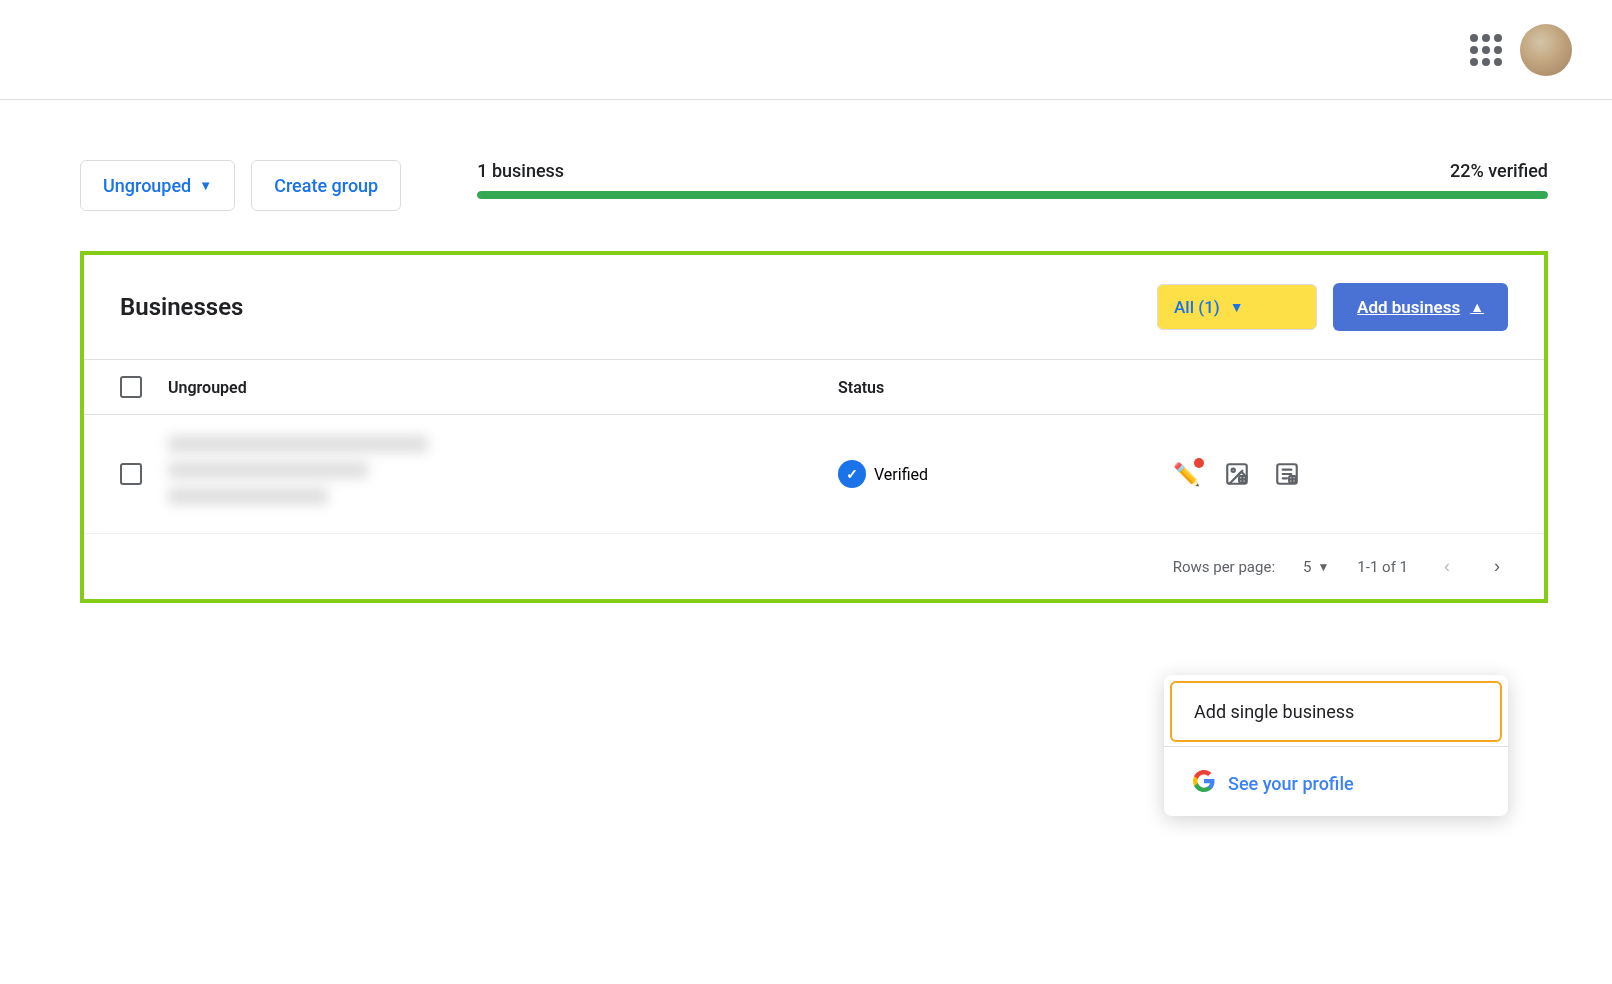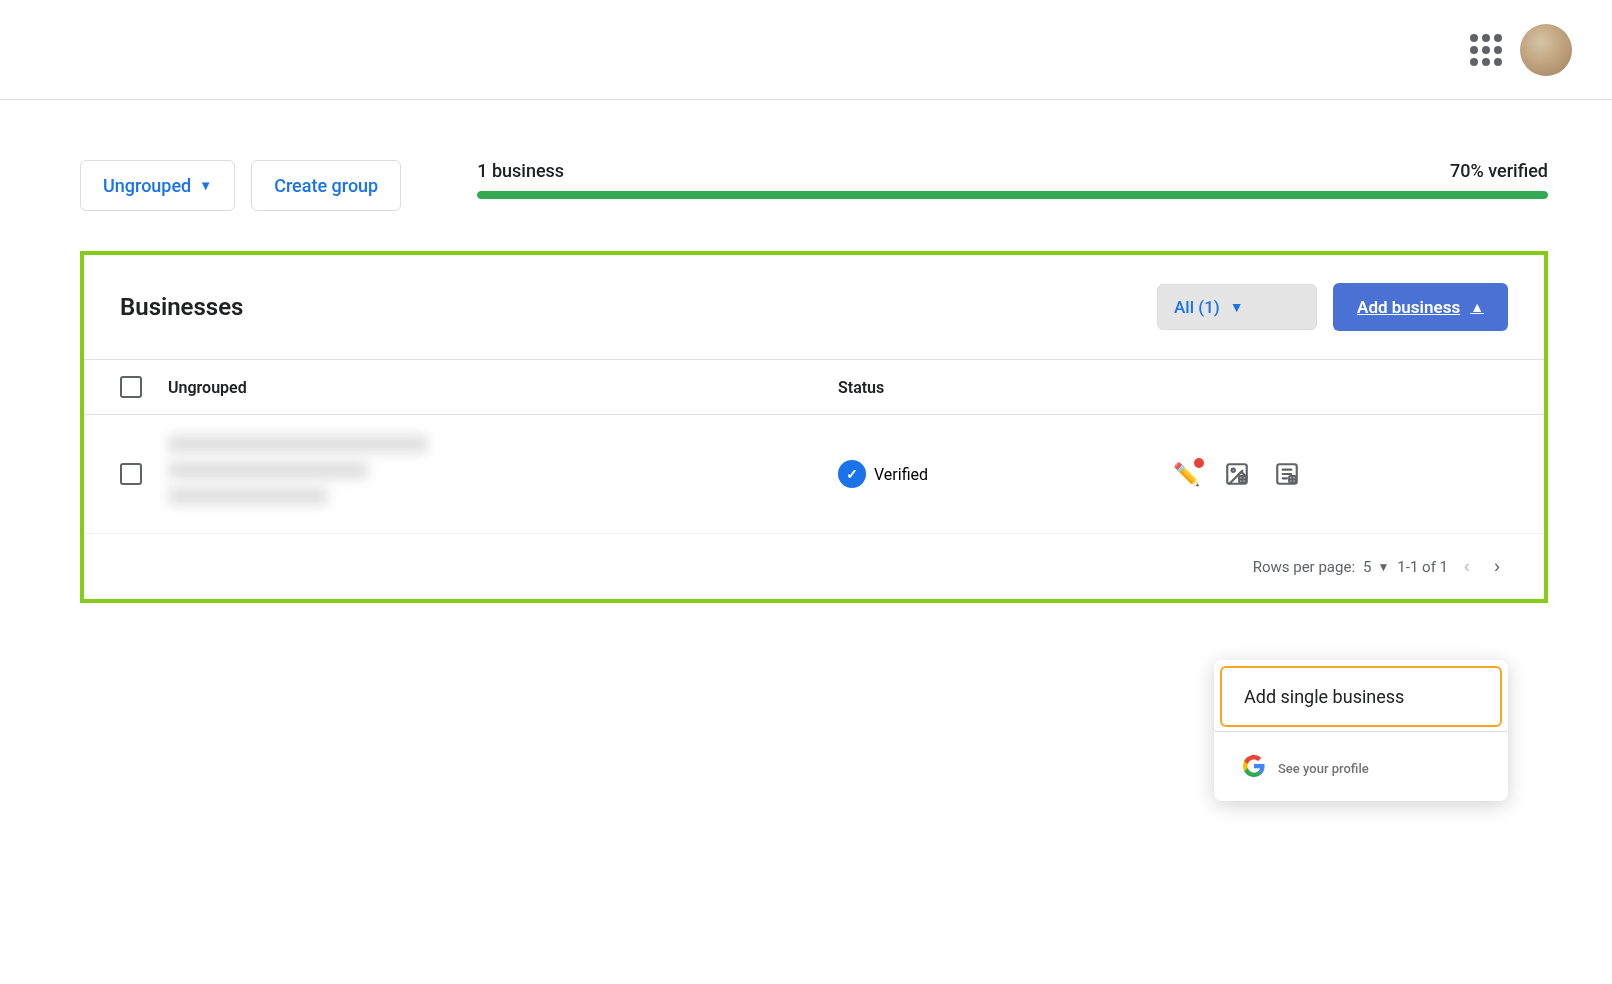--- a/index.html
+++ b/index.html
@@ -141,21 +141,21 @@
     .table-header-controls {
       display: flex;
       align-items: center;
       gap: 16px;
     }
 
     
     .select-dropdown {
       border: 1px solid #dadce0;
       border-radius: 6px;
-      background: #e5e5e5;
+      background: #fde047;
       padding: 12px 16px;
       font-size: 17px;
       color: #1a73e8;
       cursor: pointer;
       display: flex;
       align-items: center;
       gap: 10px;
       font-family: inherit;
       font-weight: 500;
       min-width: 160px;
@@ -303,21 +303,21 @@
       cursor: pointer;
       flex-shrink: 0;
     }
 
     
     .table-footer {
       display: flex;
       align-items: center;
       justify-content: flex-end;
       padding: 18px 36px;
-      gap: 8px;
+      gap: 28px;
       background: #fff;
       border-radius: 0 0 12px 12px;
     }
     .footer-label {
       font-size: 15px;
       color: #5f6368;
     }
     .footer-count {
       font-size: 15px;
       color: #5f6368;
@@ -336,27 +336,27 @@
       color: #5f6368;
       cursor: pointer;
       padding: 4px 8px;
       border-radius: 4px;
     }
     .footer-nav-btn.disabled { color: #bbb; cursor: default; }
 
     
     .dropdown-menu {
       position: absolute;
-      top: 405px;
+      top: 420px;
       right: 36px;
       background: #fff;
       border-radius: 8px;
       box-shadow: 0 4px 20px rgba(0,0,0,0.18);
       z-index: 100;
-      width: 294px;
+      width: 344px;
       overflow: hidden;
     }
     .dropdown-item {
       padding: 22px 28px;
       font-size: 18px;
       color: #202124;
       cursor: pointer;
       display: flex;
       align-items: center;
       gap: 12px;
@@ -382,22 +382,22 @@
       gap: 12px;
     }
 
     
     .google-g {
       font-size: 22px;
       font-weight: bold;
     }
 
     .see-profile-text {
-      color: #737373;
-      font-size: 13px;
+      color: #3b82f6;
+      font-size: 18px;
       font-weight: 500;
     }
   </style>
 </head>
 <body>
 
 <div class="header">
   <div class="grid-icon">
     <div class="grid-dots">
       <div class="grid-dot"></div>
@@ -421,21 +421,21 @@
       <span>Ungrouped</span>
       <span style="font-size:13px;">▼</span>
     </button>
     <button class="btn-outline">
       <span>Create group</span>
     </button>
 
     <div class="stats-section">
       <div class="stats-row">
         <span class="stats-label">1 business</span>
-        <span class="stats-verified">70% verified</span>
+        <span class="stats-verified">22% verified</span>
       </div>
       <div class="progress-bar-container">
         <div class="progress-bar-fill" style="width: 100%;"></div>
       </div>
     </div>
   </div>
 
   <div class="table-card">
 
     <div class="table-header-row">

